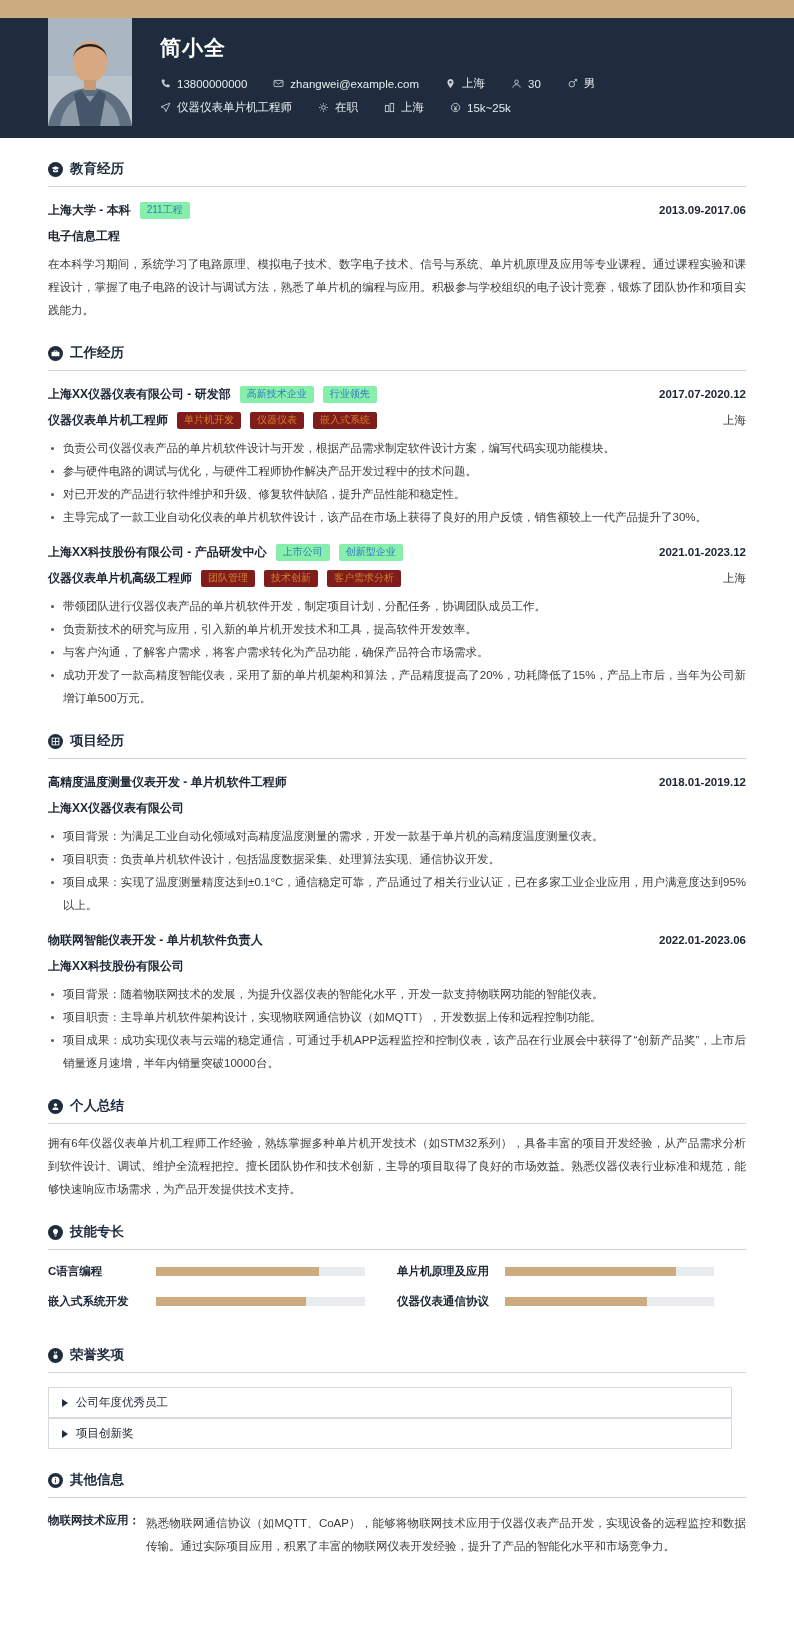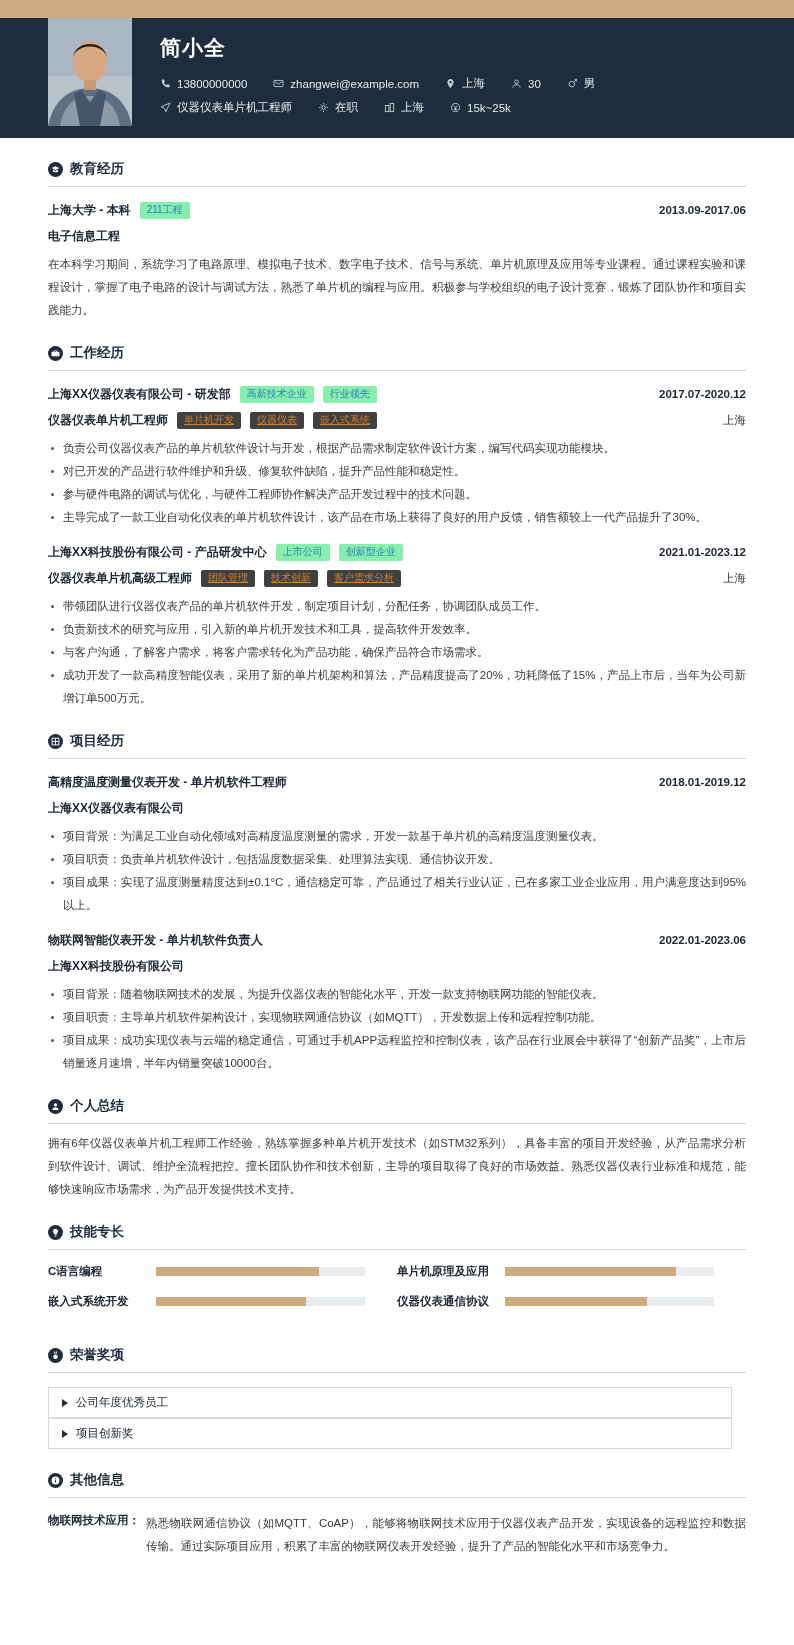--- a/index.html
+++ b/index.html
@@ -57,21 +57,21 @@
   .row-left { flex: 1; display: flex; align-items: center; flex-wrap: wrap; }
   .title-bold { font-size: 12px; font-weight: bold; color: #1b2533; }
   .date { font-size: 11.5px; font-weight: bold; color: #1b2533; white-space: nowrap; }
   .loc { font-size: 11.5px; color: #333; white-space: nowrap; }
 
   .tag {
     display: inline-block; font-size: 10px; padding: 2px 7px; border-radius: 2px;
     margin-left: 9px; line-height: 1.25;
   }
   .tag-blue { background: #86efac; color: #3377c2; }
-  .tag-orange { background: #404040; color: #d4802b; text-decoration: underline; }
+  .tag-orange { background: #7f1d1d; color: #d4802b; }
 
   .subrow { display: flex; align-items: center; margin-top: 9px; }
   .subrow-left { flex: 1; display:flex; align-items:center; flex-wrap: wrap;}
   .sub-title { font-size: 12px; font-weight: bold; color: #1b2533; }
 
   .major { font-size: 12px; font-weight: bold; color: #1b2533; margin-top: 9px; }
   .para { font-size: 11.5px; line-height: 2; color: #3a3a3a; margin-top: 8px; text-align: justify; }
 
   ul.bullets { list-style: none; margin: 8px 0 0 0; padding: 0; }
   ul.bullets li {
@@ -270,22 +270,22 @@
           <div class="subrow-left">
             <span class="sub-title">仪器仪表单片机工程师</span>
             <span class="tag tag-orange">单片机开发</span>
             <span class="tag tag-orange">仪器仪表</span>
             <span class="tag tag-orange">嵌入式系统</span>
           </div>
           <span class="loc">上海</span>
         </div>
         <ul class="bullets">
           <li>负责公司仪器仪表产品的单片机软件设计与开发，根据产品需求制定软件设计方案，编写代码实现功能模块。</li>
+          <li>参与硬件电路的调试与优化，与硬件工程师协作解决产品开发过程中的技术问题。</li>
           <li>对已开发的产品进行软件维护和升级、修复软件缺陷，提升产品性能和稳定性。</li>
-          <li>参与硬件电路的调试与优化，与硬件工程师协作解决产品开发过程中的技术问题。</li>
           <li>主导完成了一款工业自动化仪表的单片机软件设计，该产品在市场上获得了良好的用户反馈，销售额较上一代产品提升了30%。</li>
         </ul>
       </div>
 
       <div class="entry">
         <div class="row-top">
           <div class="row-left">
             <span class="title-bold">上海XX科技股份有限公司 - 产品研发中心</span>
             <span class="tag tag-blue">上市公司</span>
             <span class="tag tag-blue">创新型企业</span>

